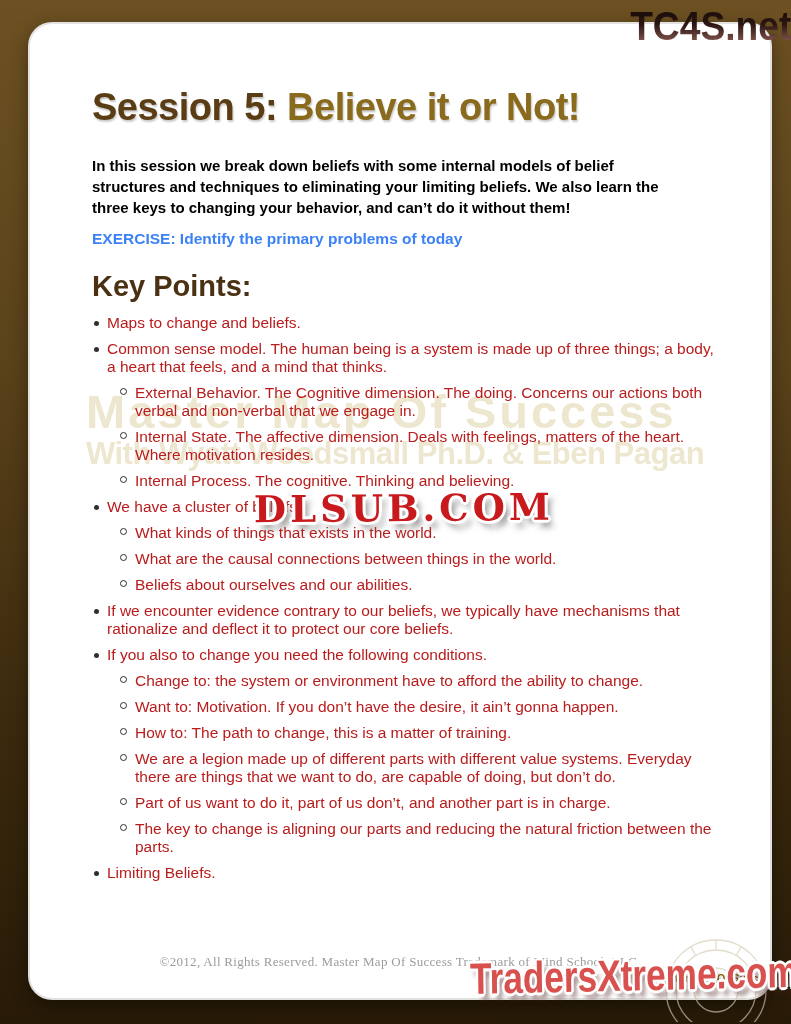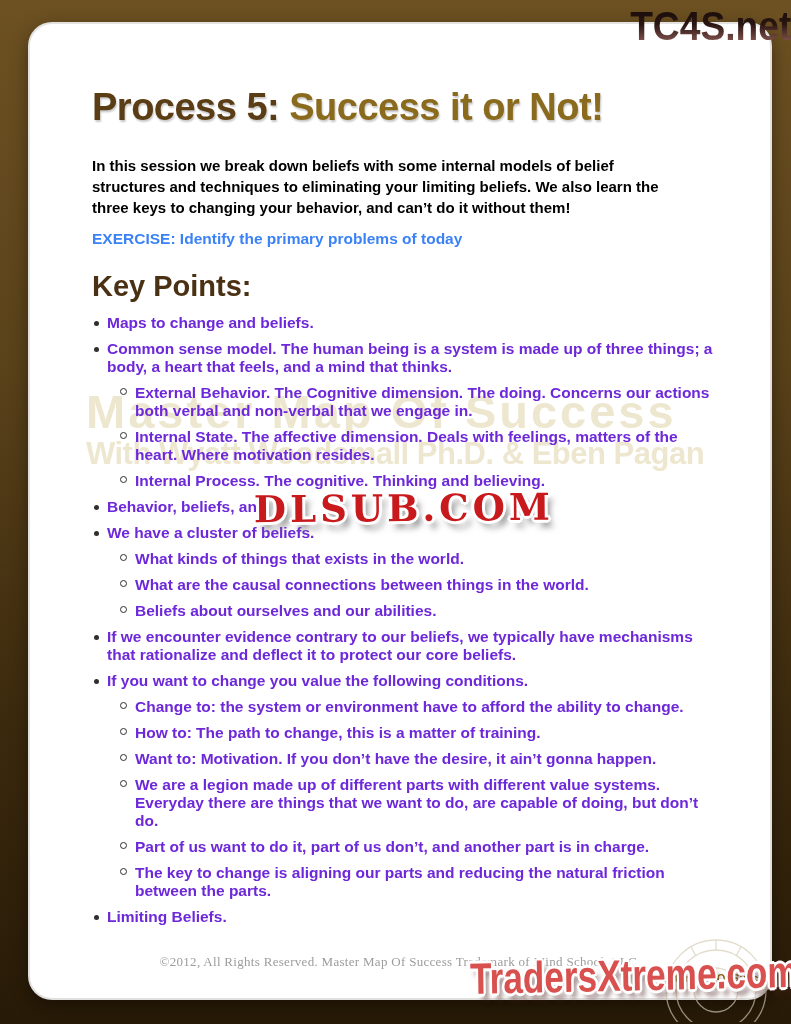--- a/index.html
+++ b/index.html
@@ -18,21 +18,21 @@
   .bgwm1{left:56px;top:360px;font-size:47px;letter-spacing:3px;}
   .bgwm2{left:56px;top:412px;font-size:31px;letter-spacing:-0.5px;}
   .content{position:absolute;left:62px;top:0;width:624px;z-index:2;}
   .title{margin-top:62px;font-size:38px;font-weight:bold;letter-spacing:-0.5px;
     text-shadow:1px 2px 2px rgba(0,0,0,.22);white-space:nowrap;}
   .title .t1{color:#5a3d15;margin-right:10px;}
   .title .t2{color:#8a6a1d;}
   .intro{margin-top:26px;font-size:15px;font-weight:bold;line-height:21px;color:#000000;}
   .exercise{margin-top:10px;font-size:15.5px;font-weight:bold;color:#3b82f6;line-height:21px;}
   .keypoints{margin-top:22px;font-size:29px;font-weight:bold;color:#4a3114;line-height:30px;}
-  .list{margin-top:13px;font-size:15.5px;line-height:18px;color:#6d28d9;font-weight:bold;}
+  .list{margin-top:13px;font-size:15.5px;line-height:18px;color:#b91c1c;}
   .b1,.b2{display:flex;margin-top:8px;}
   .b1 .dot{flex:none;width:5px;height:5px;border-radius:50%;background:#2f2f2f;margin:7px 8px 0 2px;}
   .b2{margin-left:26px;}
   .b2 .ring{flex:none;width:5px;height:5px;border:1.5px solid #2f2f2f;border-radius:50%;margin:4px 8px 0 2px;}
   .footer{position:absolute;left:0;right:0;top:930px;text-align:center;z-index:2;
     font-family:"Liberation Serif",serif;font-size:13px;color:#9c9c9c;letter-spacing:.3px;}
   
   .tc4s{position:absolute;right:0;top:4px;z-index:10;font-size:40px;font-weight:bold;
     transform:scaleX(.93);transform-origin:right top;white-space:nowrap;
     background:linear-gradient(180deg,#120a07 0%,#2a1512 45%,#6e4540 75%,#a1706a 100%);
@@ -61,21 +61,21 @@
 </head>
 <body>
 
 <div class="page">
 
   <div class="bgwm bgwm1">Master Map Of Success</div>
   <div class="bgwm bgwm2">With Wyatt Woodsmall Ph.D. &amp; Eben Pagan</div>
 
   <div class="content">
     <div class="title">
-      <span class="t1">Process 5:</span><span class="t2">Success it or Not!</span>
+      <span class="t1">Session 5:</span><span class="t2">Believe it or Not!</span>
     </div>
 
     <div class="intro">
       <div>In this session we break down beliefs with some internal models of belief</div>
       <div>structures and techniques to eliminating your limiting beliefs. We also learn the</div>
       <div>three keys to changing your behavior, and can’t do it without them!</div>
     </div>
 
     <div class="exercise">EXERCISE: Identify the primary problems of today</div>
 
@@ -98,24 +98,20 @@
       </div>
       <div class="b2">
         <span class="ring"></span>
         <span>Internal State. The affective dimension. Deals with feelings, matters of the heart. Where motivation resides.</span>
       </div>
       <div class="b2">
         <span class="ring"></span>
         <span>Internal Process. The cognitive. Thinking and believing.</span>
       </div>
 
-      <div class="b1">
-        <span class="dot"></span>
-        <span>Behavior, beliefs, and</span>
-      </div>
 
       <div class="b1">
         <span class="dot"></span>
         <span>We have a cluster of beliefs.</span>
       </div>
       <div class="b2">
         <span class="ring"></span>
         <span>What kinds of things that exists in the world.</span>
       </div>
       <div class="b2">
@@ -127,33 +123,33 @@
         <span>Beliefs about ourselves and our abilities.</span>
       </div>
 
       <div class="b1">
         <span class="dot"></span>
         <span>If we encounter evidence contrary to our beliefs, we typically have mechanisms that rationalize and deflect it to protect our core beliefs.</span>
       </div>
 
       <div class="b1">
         <span class="dot"></span>
-        <span>If you want to change you value the following conditions.</span>
+        <span>If you also to change you need the following conditions.</span>
       </div>
       <div class="b2">
         <span class="ring"></span>
         <span>Change to: the system or environment have to afford the ability to change.</span>
       </div>
       <div class="b2">
         <span class="ring"></span>
-        <span>How to: The path to change, this is a matter of training.</span>
+        <span>Want to: Motivation. If you don’t have the desire, it ain’t gonna happen.</span>
       </div>
       <div class="b2">
         <span class="ring"></span>
-        <span>Want to: Motivation. If you don’t have the desire, it ain’t gonna happen.</span>
+        <span>How to: The path to change, this is a matter of training.</span>
       </div>
 
       <div class="b2">
         <span class="ring"></span>
         <span>We are a legion made up of different parts with different value systems. Everyday there are things that we want to do, are capable of doing, but don’t do.</span>
       </div>
       <div class="b2">
         <span class="ring"></span>
         <span>Part of us want to do it, part of us don’t, and another part is in charge.</span>
       </div>

